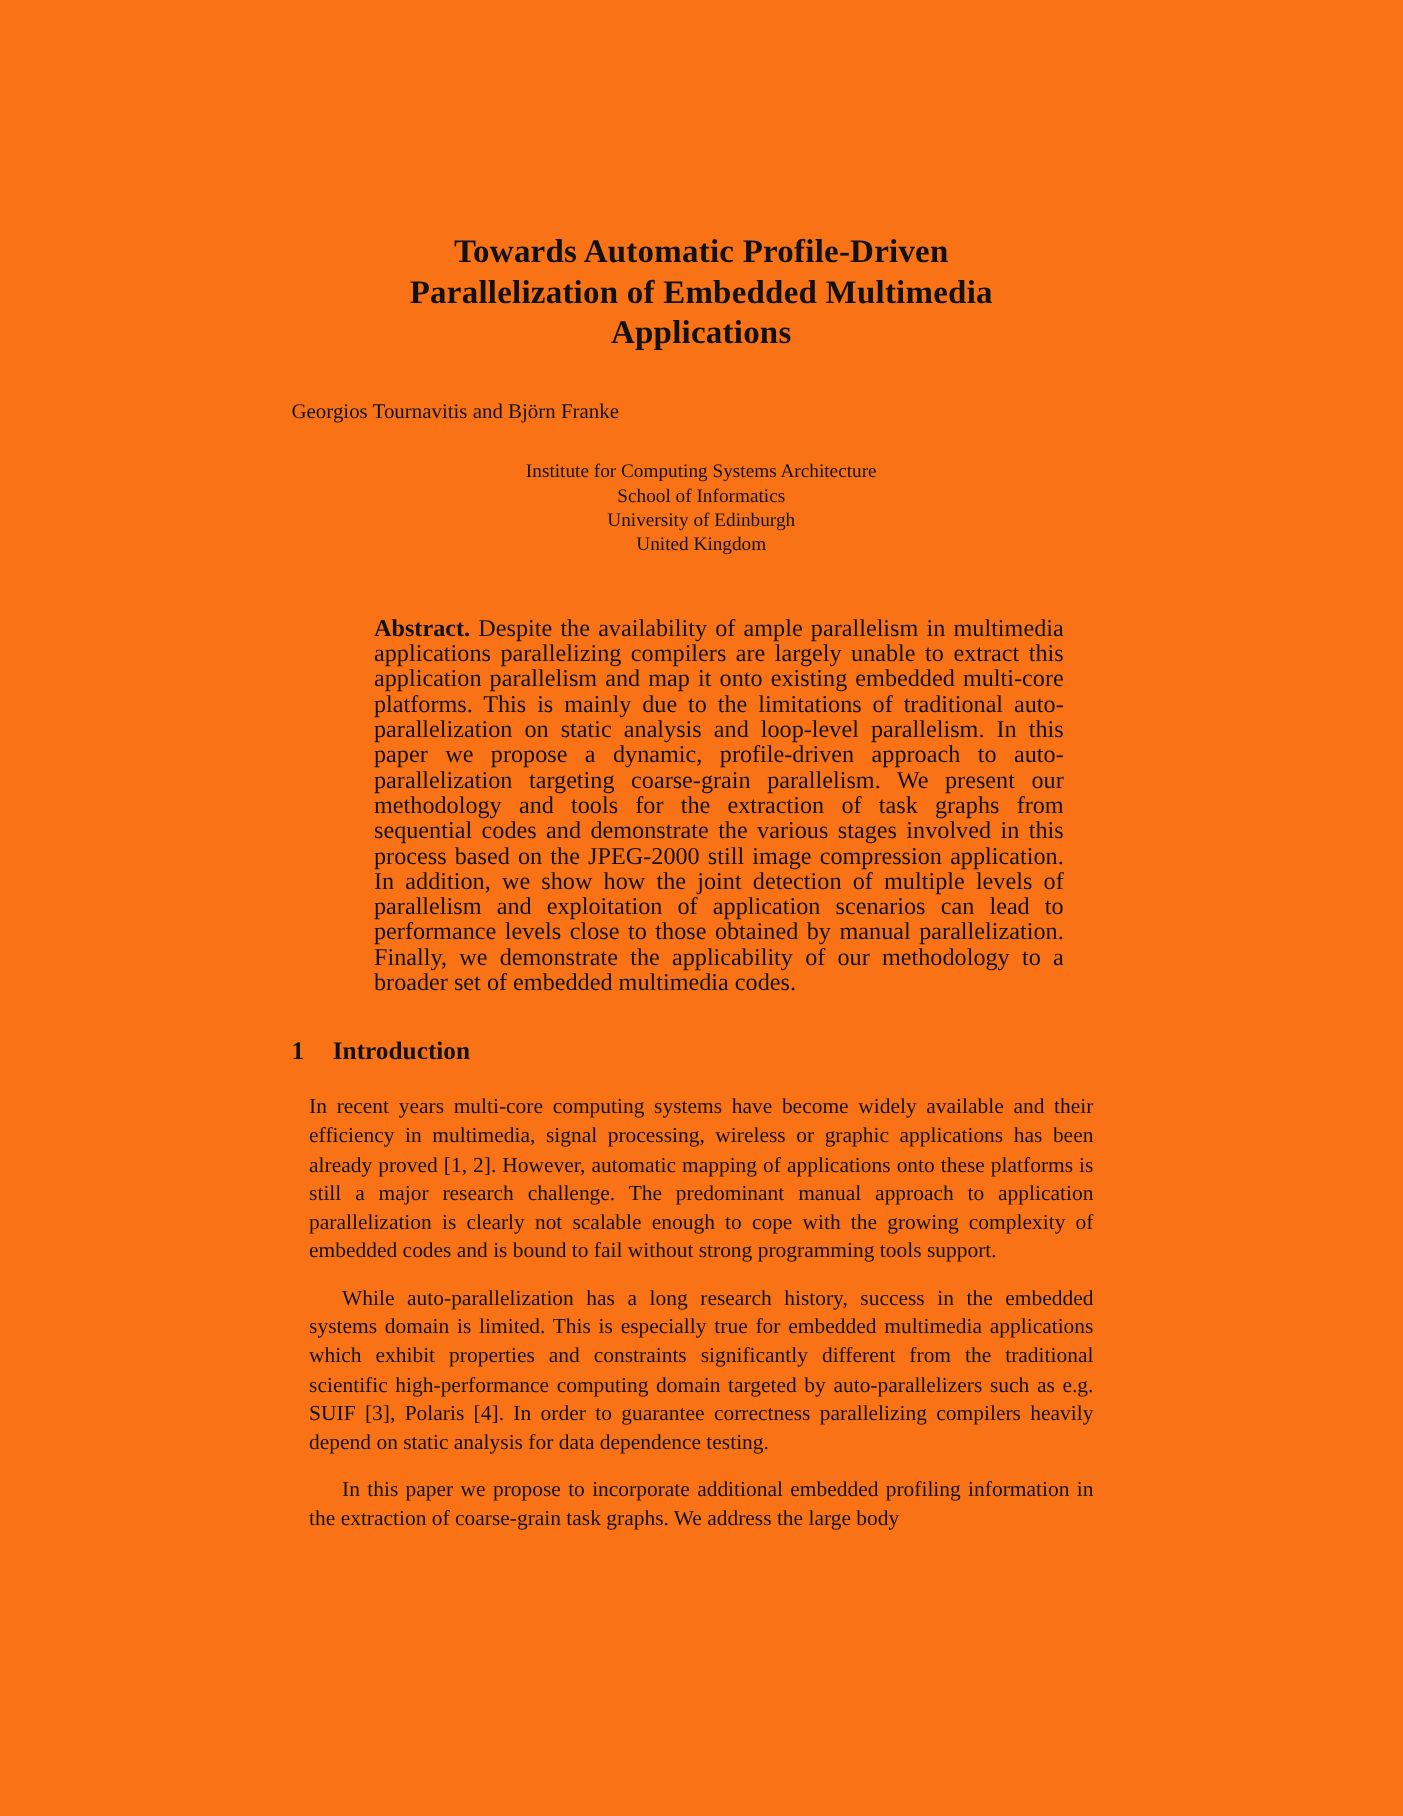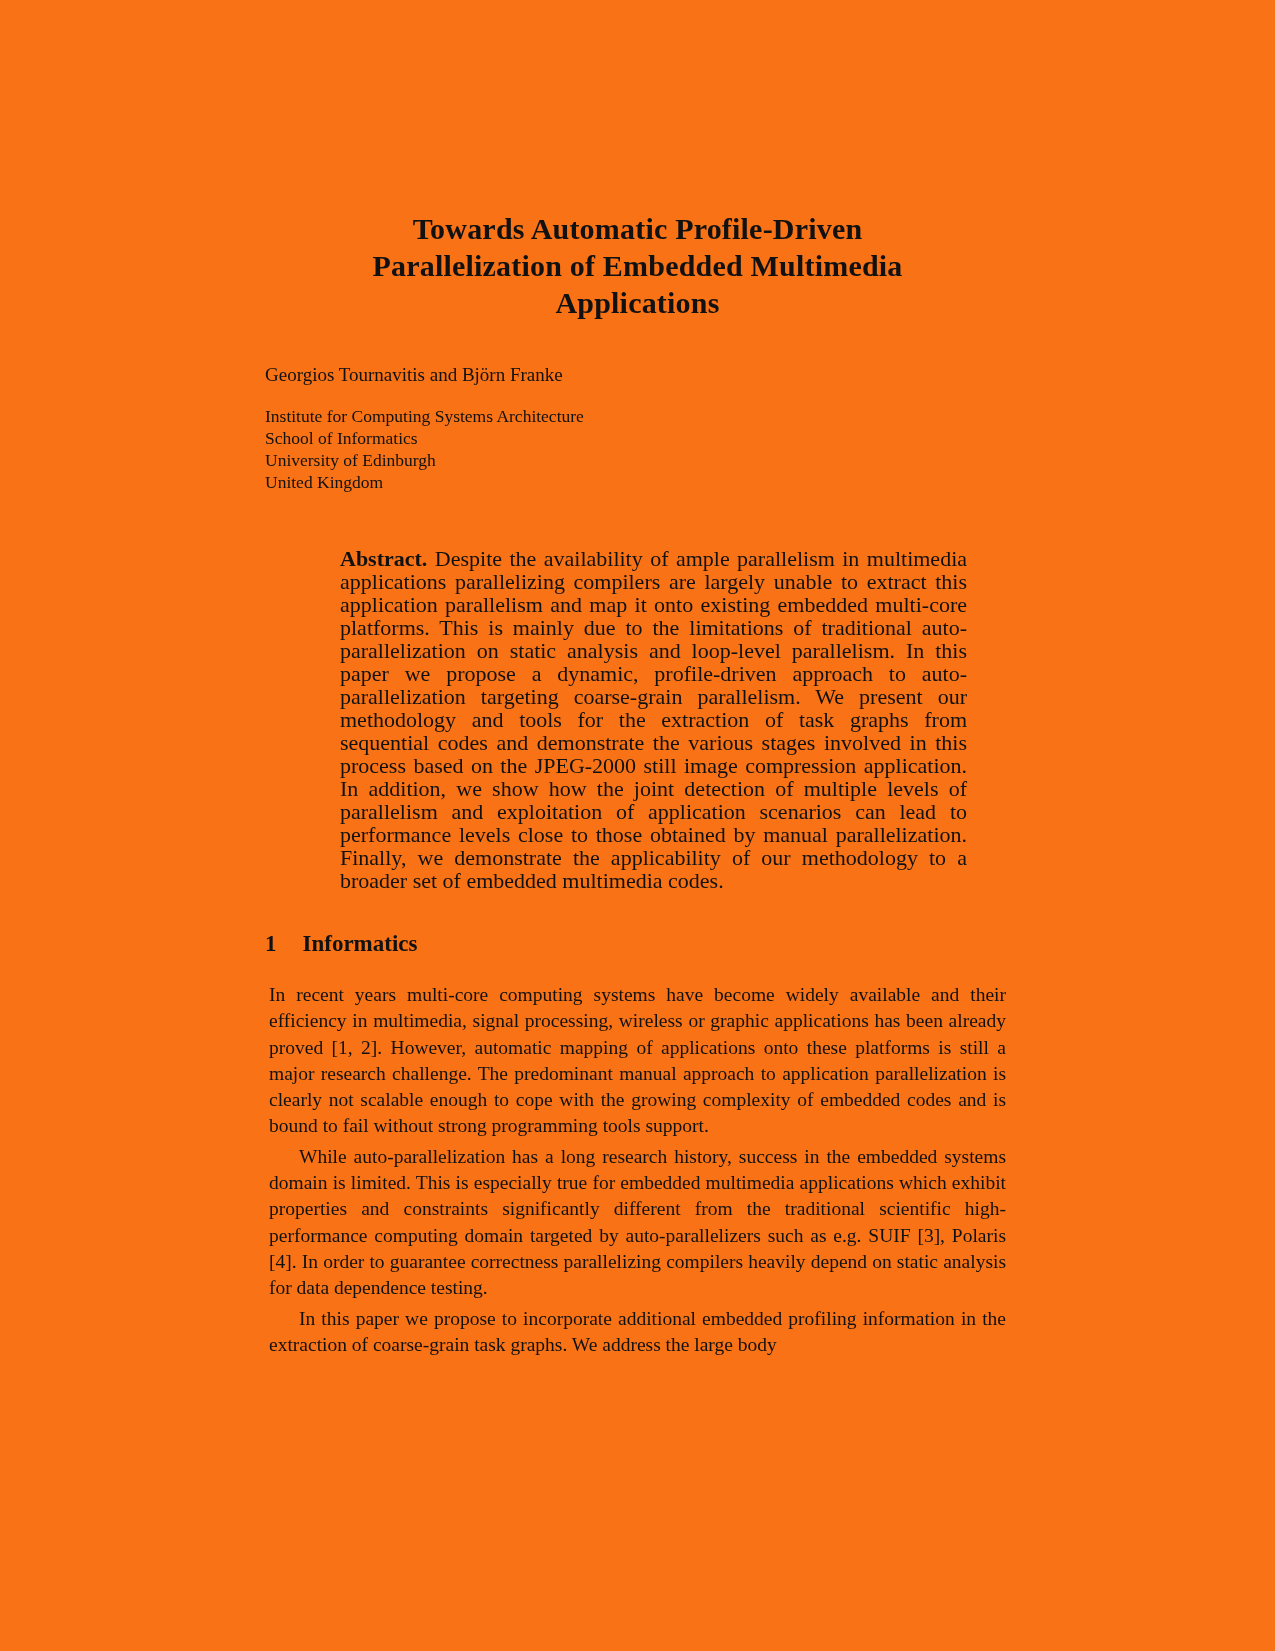--- a/index.html
+++ b/index.html
@@ -32,21 +32,22 @@
     white-space: pre-line;
     letter-spacing: 0.2px;
   }
   .authors {
     margin-top: 42px;
     text-align: left;
     font-size: 19px;
     line-height: 23px;
   }
   .affiliation {
-    margin-top: 19px;
+    margin-top: 31px;
+    text-align: center;
     font-size: 17.5px;
     line-height: 22px;
     white-space: pre-line;
   }
   .abstract {
     margin-top: 54px;
     margin-left: 75px;
     margin-right: 43px;
     font-size: 22px;
     line-height: 23px;
@@ -65,21 +66,21 @@
     display: inline-block;
     margin-right: 26px;
   }
   .body-text {
     margin-top: 24px;
     font-size: 19.5px;
     line-height: 26.3px;
     text-align: justify;
   }
   .body-text p {
-    margin: 4px;
+    margin: 16px;
     padding: 0;
   }
   .body-text p.indent {
     text-indent: 30px;
   }
 </style>
 </head>
 <body>
 
 <div class="sheet">
@@ -91,21 +92,21 @@
 
     <div class="authors">Georgios Tournavitis and Björn Franke</div>
 
     <div class="affiliation">Institute for Computing Systems Architecture
 School of Informatics
 University of Edinburgh
 United Kingdom</div>
 
     <p class="abstract"><b>Abstract.</b> <span>Despite the availability of ample parallelism in multimedia applications parallelizing compilers are largely unable to extract this application parallelism and map it onto existing embedded multi-core platforms. This is mainly due to the limitations of traditional auto-parallelization on static analysis and loop-level parallelism. In this paper we propose a dynamic, profile-driven approach to auto-parallelization targeting coarse-grain parallelism. We present our methodology and tools for the extraction of task graphs from sequential codes and demonstrate the various stages involved in this process based on the JPEG-2000 still image compression application. In addition, we show how the joint detection of multiple levels of parallelism and exploitation of application scenarios can lead to performance levels close to those obtained by manual parallelization. Finally, we demonstrate the applicability of our methodology to a broader set of embedded multimedia codes.</span></p>
 
-    <h2 class="section-heading"><span class="sec-num">1</span><span>Informatics</span></h2>
+    <h2 class="section-heading"><span class="sec-num">1</span><span>Introduction</span></h2>
 
     <div class="body-text">
       <p>In recent years multi-core computing systems have become widely available and their efficiency in multimedia, signal processing, wireless or graphic applications has been already proved [1, 2]. However, automatic mapping of applications onto these platforms is still a major research challenge. The predominant manual approach to application parallelization is clearly not scalable enough to cope with the growing complexity of embedded codes and is bound to fail without strong programming tools support.</p>
       <p class="indent">While auto-parallelization has a long research history, success in the embedded systems domain is limited. This is especially true for embedded multimedia applications which exhibit properties and constraints significantly different from the traditional scientific high-performance computing domain targeted by auto-parallelizers such as e.g. SUIF [3], Polaris [4]. In order to guarantee correctness parallelizing compilers heavily depend on static analysis for data dependence testing.</p>
       <p class="indent">In this paper we propose to incorporate additional embedded profiling information in the extraction of coarse-grain task graphs. We address the large body</p>
     </div>
 
   </div>
 </div>
 

